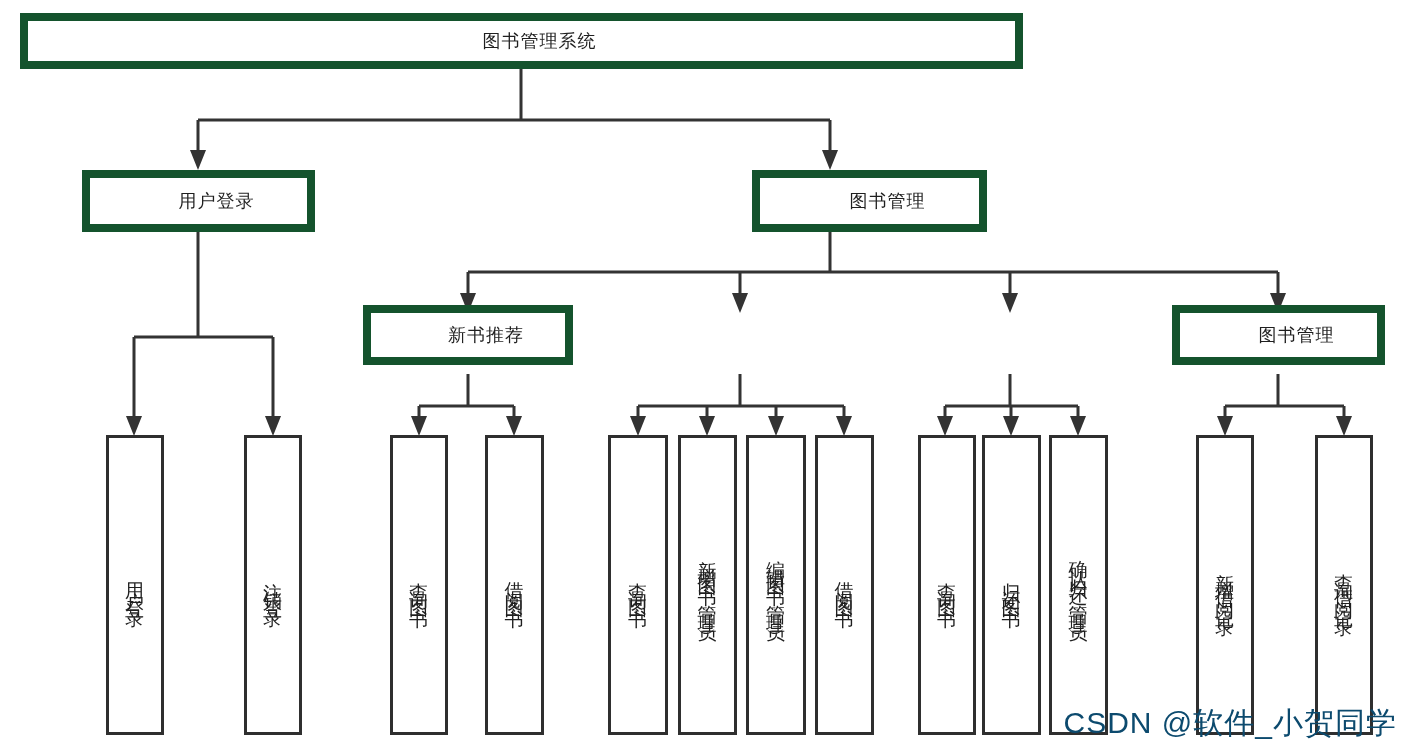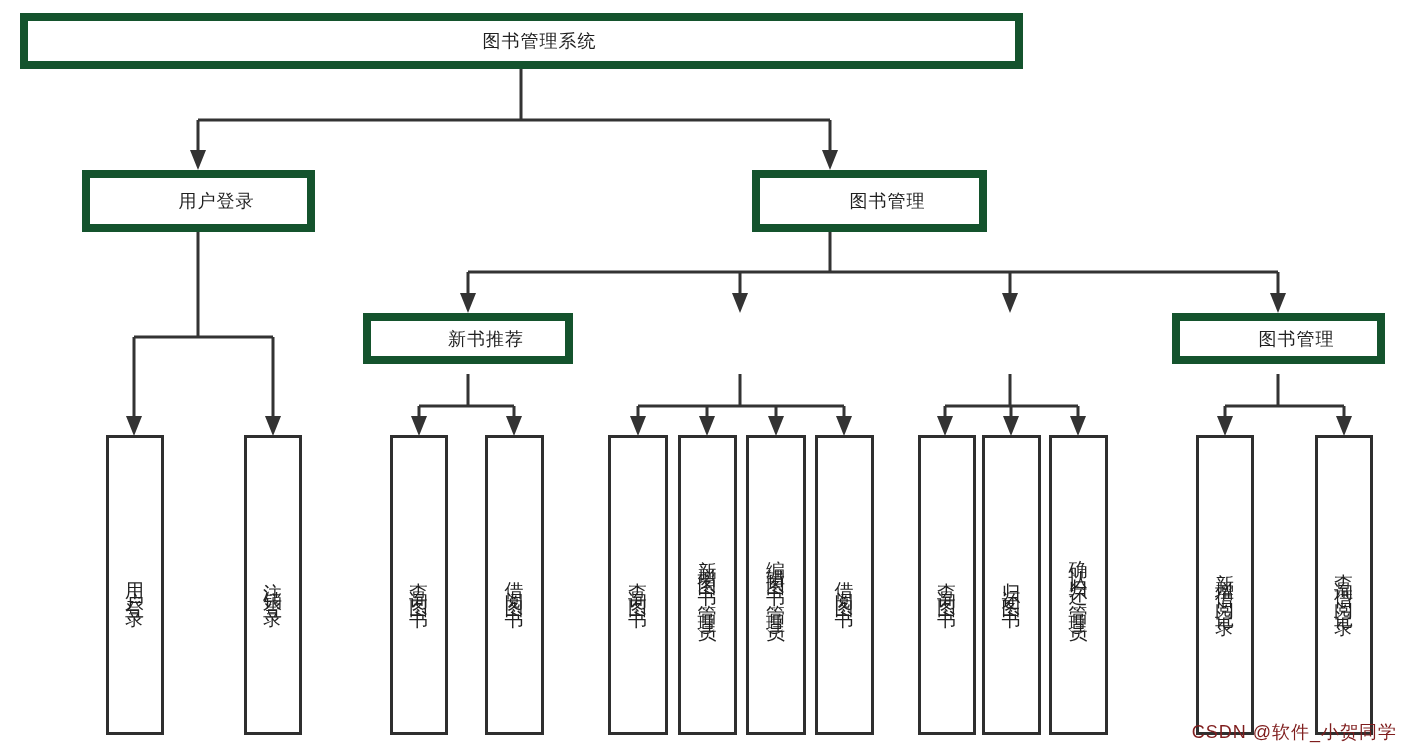--- a/index.html
+++ b/index.html
@@ -35,21 +35,21 @@
     justify-content: center;
     color: #1f1f1f;
     font-size: 18px;
     letter-spacing: 1px;
     text-align: center;
     padding-left: 36px;
   }
   .node.root   { left: 20px;  top: 13px;  width: 1003px; height: 56px; }
   .node.lvl2-a { left: 82px;  top: 170px; width: 233px;  height: 62px; }
   .node.lvl2-b { left: 752px; top: 170px; width: 235px;  height: 62px; justify-content: center; }
-  .node.lvl3   { top: 313px; height: 51px; }
+  .node.lvl3   { top: 305px; height: 60px; }
   .leaf {
     position: absolute;
     box-sizing: border-box;
     top: 435px;
     height: 300px;
     border: 3px solid #2f2f2f;
     background: #ffffff;
     display: flex;
     align-items: center;
     justify-content: center;
@@ -59,22 +59,22 @@
     color: #1f1f1f;
     font-size: 19px;
     letter-spacing: 9px;
     line-height: 1;
     white-space: nowrap;
   }
   .watermark {
     position: absolute;
     right: 8px;
     bottom: 3px;
-    font-size: 18px;
-    color: #7f1d1d;
+    font-size: 30px;
+    color: #0c4a6e;
     letter-spacing: 1px;
     pointer-events: none;
   }
 </style>
 </head>
 <body>
 
 <div class="stage">
 
   <svg class="connector-svg" viewBox="0 0 1405 747" xmlns="http://www.w3.org/2000/svg">

